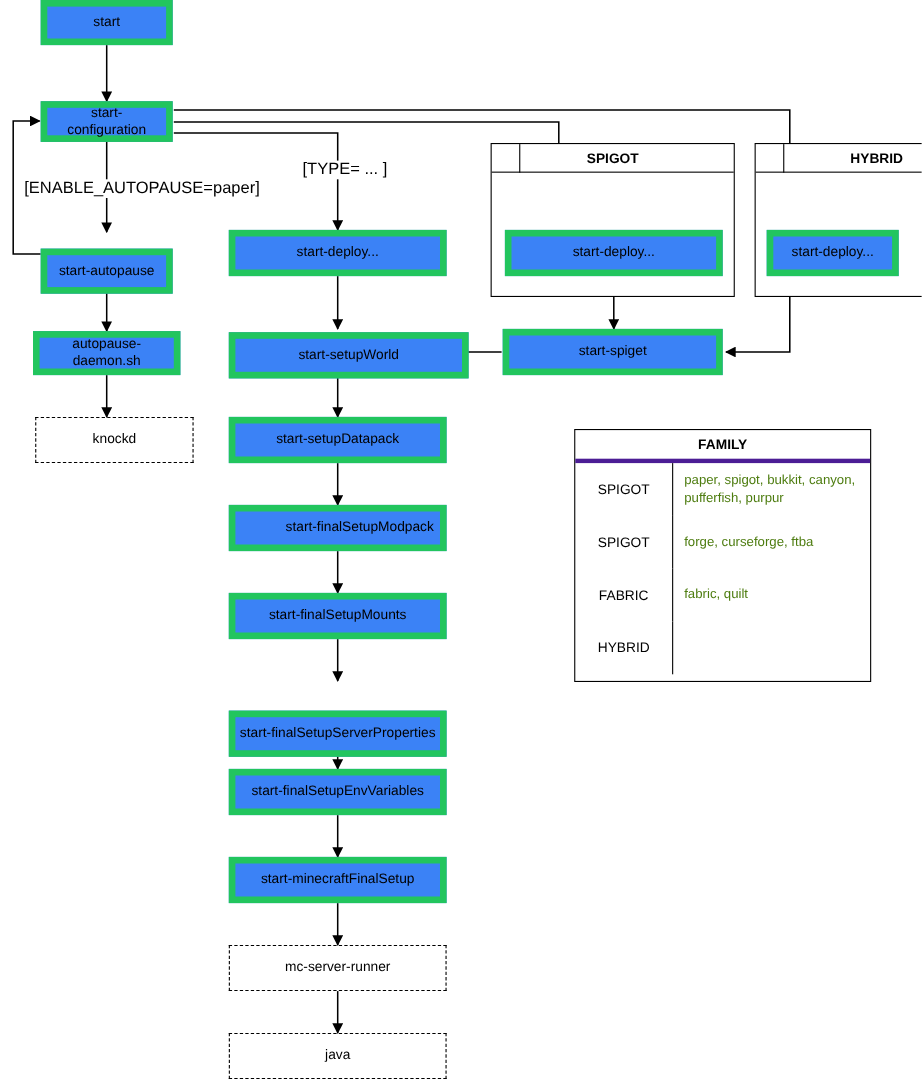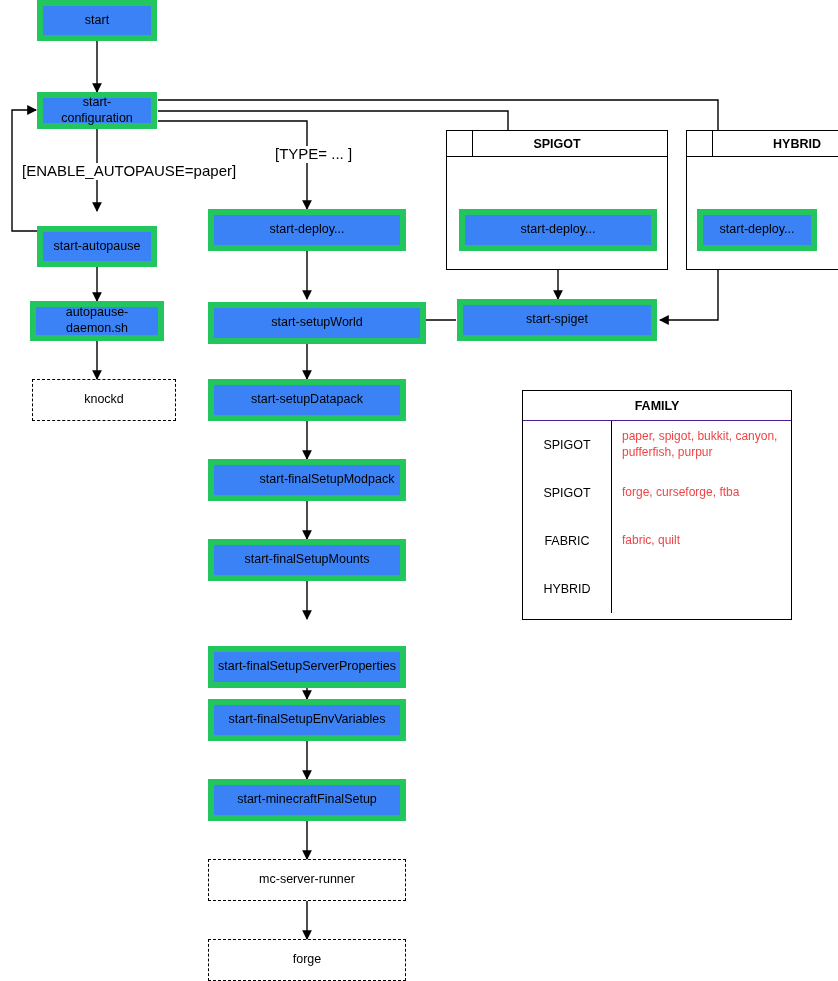--- a/index.html
+++ b/index.html
@@ -81,21 +81,21 @@
   }
   .legend {
     position: absolute;
     box-sizing: border-box;
     border: 1px solid #000000;
     background: #ffffff;
   }
   .legend-title {
     box-sizing: border-box;
     height: 30px;
-    border-bottom: 1px solid #4c1d95;
+    border-bottom: 4px solid #4c1d95;
     display: flex;
     align-items: center;
     justify-content: center;
     font-size: 12.5px;
     font-weight: bold;
     color: #000000;
   }
   .legend-body {
     position: relative;
   }
@@ -114,21 +114,21 @@
     display: flex;
     align-items: center;
     justify-content: center;
     font-size: 12.5px;
     color: #000000;
   }
   .legend-val {
     box-sizing: border-box;
     padding: 0 10px;
     font-size: 12px;
-    color: #ef4444;
+    color: #4d7c0f;
     line-height: 1.3;
   }
 </style>
 </head>
 <body>
 
 <div id="canvas">
 
   <svg id="wires" viewBox="0 0 838 981" width="838" height="981">
     <defs>
@@ -250,21 +250,21 @@
 
   <div class="node" style="left:208px; top:779px; width:198px; height:42px;">
     <span>start-minecraftFinalSetup</span>
   </div>
 
   <div class="node dashed" style="left:208px; top:859px; width:198px; height:42px;">
     <span>mc-server-runner</span>
   </div>
 
   <div class="node dashed" style="left:208px; top:939px; width:198px; height:42px;">
-    <span>forge</span>
+    <span>java</span>
   </div>
 
   <div class="edge-label" style="left:20px; top:163px;">[ENABLE_AUTOPAUSE=paper]</div>
 
   <div class="edge-label" style="left:273px; top:146px;">[TYPE= ... ]</div>
 
   <div class="legend" style="left:522px; top:390px; width:270px; height:230px;">
     <div class="legend-title">
       <span>FAMILY</span>
     </div>

